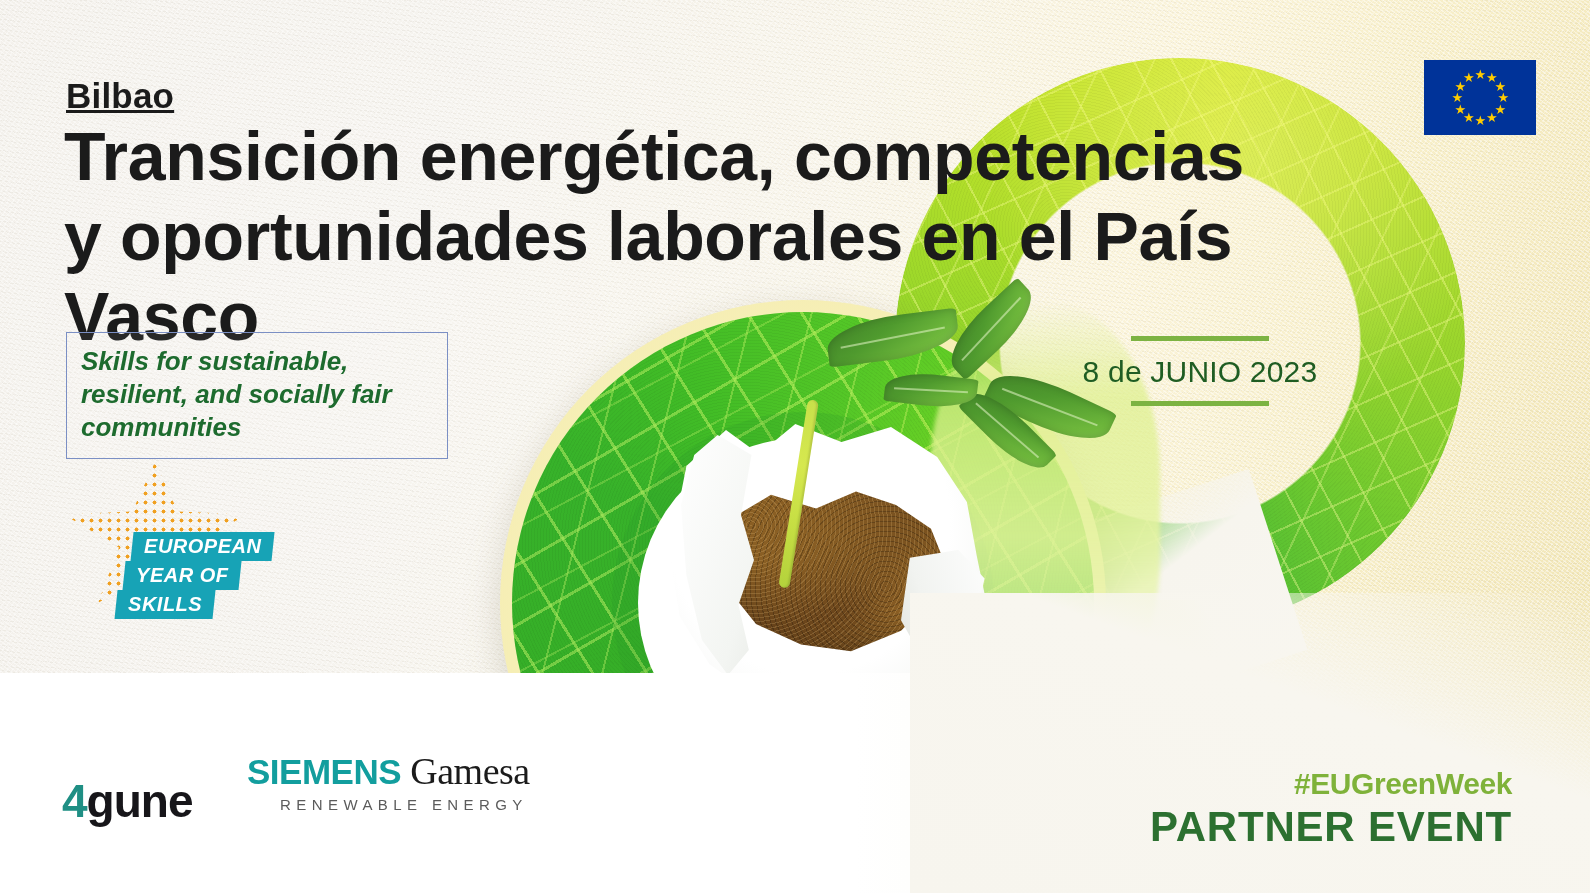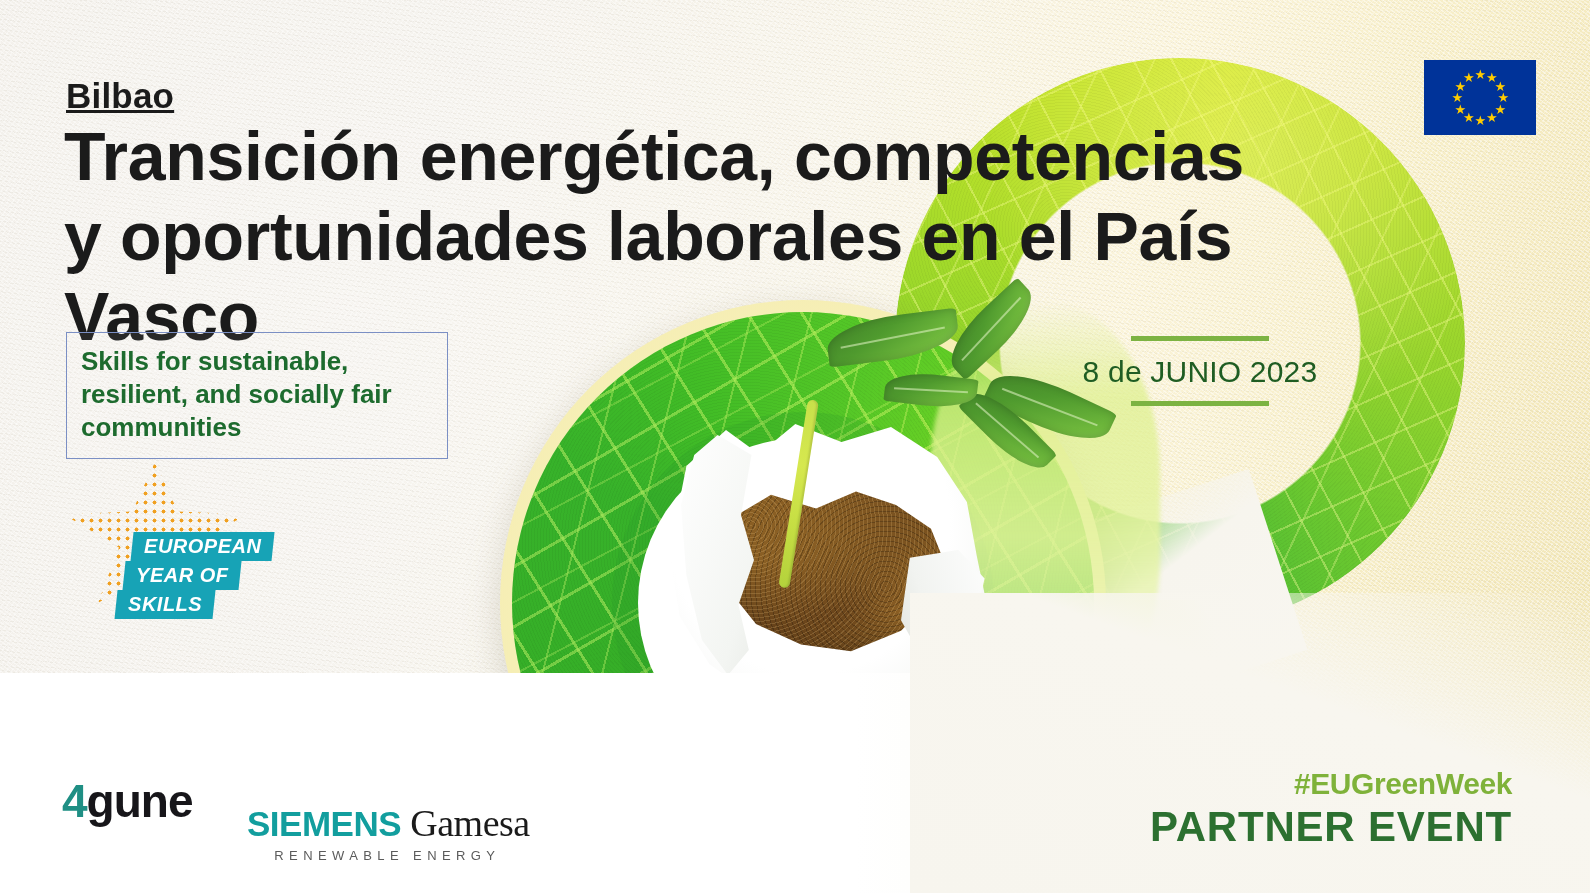--- a/index.html
+++ b/index.html
@@ -194,21 +194,21 @@
   .title{
     position:absolute;left:64px;top:116px;width:1220px;
     font-size:68px;font-weight:bold;color:#1b1b1b;line-height:1.18;letter-spacing:-.3px;
   }
   .subtitle-box{
     position:absolute;left:66px;top:332px;width:352px;
     border:1px solid #7b8fc4;padding:12px 14px 14px 14px;
     background:rgba(255,255,255,.06);
   }
   .subtitle-box .st{
-    font-size:26px;font-weight:bold;color:#1d6b2e;line-height:1.27;
+    font-size:26px;font-style:italic;font-weight:bold;color:#1d6b2e;line-height:1.27;
   }
 
   
   .eys{position:absolute;left:60px;top:462px;width:250px;height:175px;}
   .eys-star{
     position:absolute;left:0;top:0;width:190px;height:150px;
     background-image:radial-gradient(circle, #f0a020 0 1.9px, rgba(0,0,0,0) 2.1px);
     background-size:9px 9px;
     clip-path:polygon(50% 0%, 62% 33%, 98% 35%, 69% 57%, 80% 94%, 50% 71%, 20% 94%, 31% 57%, 2% 35%, 38% 33%);
   }
@@ -221,26 +221,26 @@
   .eb1{left:72px;top:70px;}
   .eb2{left:64px;top:99px;}
   .eb3{left:56px;top:128px;}
 
   
   .logo-4gune{
     position:absolute;left:62px;top:774px;font-size:46px;font-weight:bold;letter-spacing:-1px;
   }
   .logo-4gune .four{color:#1f8f84;}
   .logo-4gune .gune{color:#17161a;}
-  .logo-siemens{position:absolute;left:247px;top:804px;}
+  .logo-siemens{position:absolute;left:247px;top:752px;}
   .logo-siemens .row1{font-size:35px;font-weight:bold;letter-spacing:-.5px;line-height:1;}
   .logo-siemens .sie{color:#129e9e;}
   .logo-siemens .gam{color:#1b1b1b;font-weight:normal;font-family:"Liberation Serif",serif;font-size:38px;}
   .logo-siemens .row2{
-    font-size:13px;color:#5b5b5b;letter-spacing:5.4px;margin-top:6px;text-align:center;padding-right:2px;
+    font-size:15px;color:#5b5b5b;letter-spacing:5.4px;margin-top:6px;text-align:right;padding-right:2px;
   }
 
   
   .date-block{position:absolute;left:1055px;top:336px;width:290px;text-align:center;}
   .date-rule{height:5px;background:#7cb342;width:138px;margin:0 auto;}
   .date-text{
     font-size:30px;color:#1f5d23;padding:14px 0 12px 0;letter-spacing:.2px;white-space:nowrap;
   }
 
   

